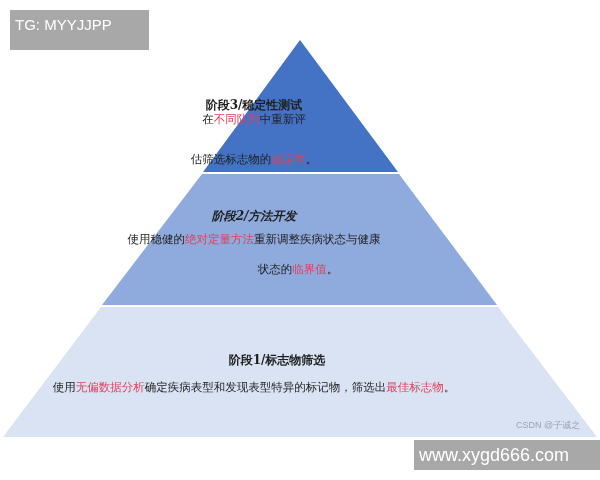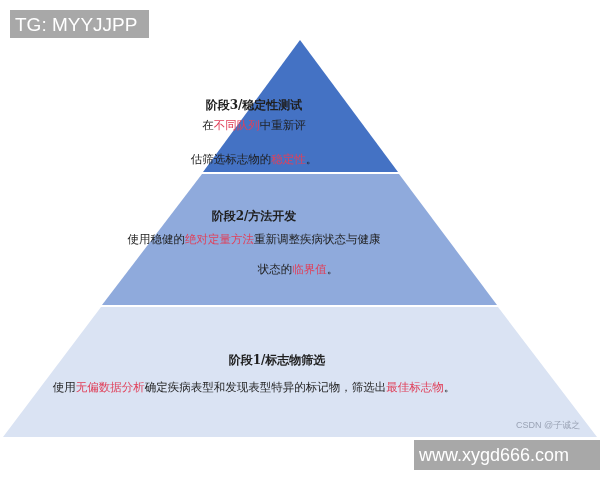--- a/index.html
+++ b/index.html
@@ -12,46 +12,46 @@
   .tier-text {
     position: absolute; left: 0; width: 508px; text-align: center;
     color: #1f1f1f; font-size: 11.5px; line-height: 26px;
   }
   .tier-title { font-weight: bold; font-size: 12px; }
   .red { color: #e0405a; }
   .tag-box {
     position: absolute; background: #a8a8a8; color: #ffffff;
     font-family: "Liberation Sans", "DejaVu Sans", sans-serif;
   }
-  .tg { left: 10px; top: 10px; width: 139px; height: 28px; line-height: 30px; font-size: 19px; padding-left: 5px; box-sizing: border-box; }
+  .tg { left: 10px; top: 10px; width: 139px; height: 40px; line-height: 30px; font-size: 15px; padding-left: 5px; box-sizing: border-box; }
   .url { left: 414px; top: 440px; width: 198px; height: 30px; line-height: 30px; font-size: 18px; padding-left: 5px; box-sizing: border-box; }
   .csdn {
     position: absolute; left: 500px; top: 419px; font-size: 9px; color: #9aa3b5;
     font-family: "Liberation Sans", "DejaVu Sans", sans-serif;
     margin-left: 16px;
   }
 </style>
 </head>
 <body>
 
 <svg class="pyramid" viewBox="0 0 600 480">
   <polygon points="300,40 398,172 203,172" fill="#4472c4"></polygon>
   <polygon points="202,174 399,174 497,305 102,305" fill="#8faadc"></polygon>
   <polygon points="101,307 498,307 597,437 3,437" fill="#dae3f3"></polygon>
 </svg>
 
 <div class="tier-text tier-title" style="top:92px;">阶段3/稳定性测试</div>
-<div class="tier-text" style="top:112px;">
+<div class="tier-text" style="top:106px;">
   <span>在</span><span class="red">不同队列</span><span>中重新评</span>
 </div>
 <div class="tier-text" style="top:146px;">
   <span>估筛选标志物的</span><span class="red">稳定性</span><span>。</span>
 </div>
 
-<div class="tier-text tier-title" style="top:203px;">阶段2/方法开发</div>
+<div class="tier-text tier-title" style="top:203px;font-style:italic;">阶段2/方法开发</div>
 <div class="tier-text" style="top:226px;">
   <span>使用稳健的</span><span class="red">绝对定量方法</span><span>重新调整疾病状态与健康</span>
 </div>
 <div class="tier-text" style="top:256px;padding-left:44px;">
   <span>状态的</span><span class="red">临界值</span><span>。</span>
 </div>
 
 <div class="tier-text tier-title" style="top:347px;padding-left:23px;">阶段1/标志物筛选</div>
 <div class="tier-text" style="top:374px;">
   <span>使用</span><span class="red">无偏数据分析</span><span>确定疾病表型和发现表型特异的标记物，筛选出</span><span class="red">最佳标志物</span><span>。</span>

